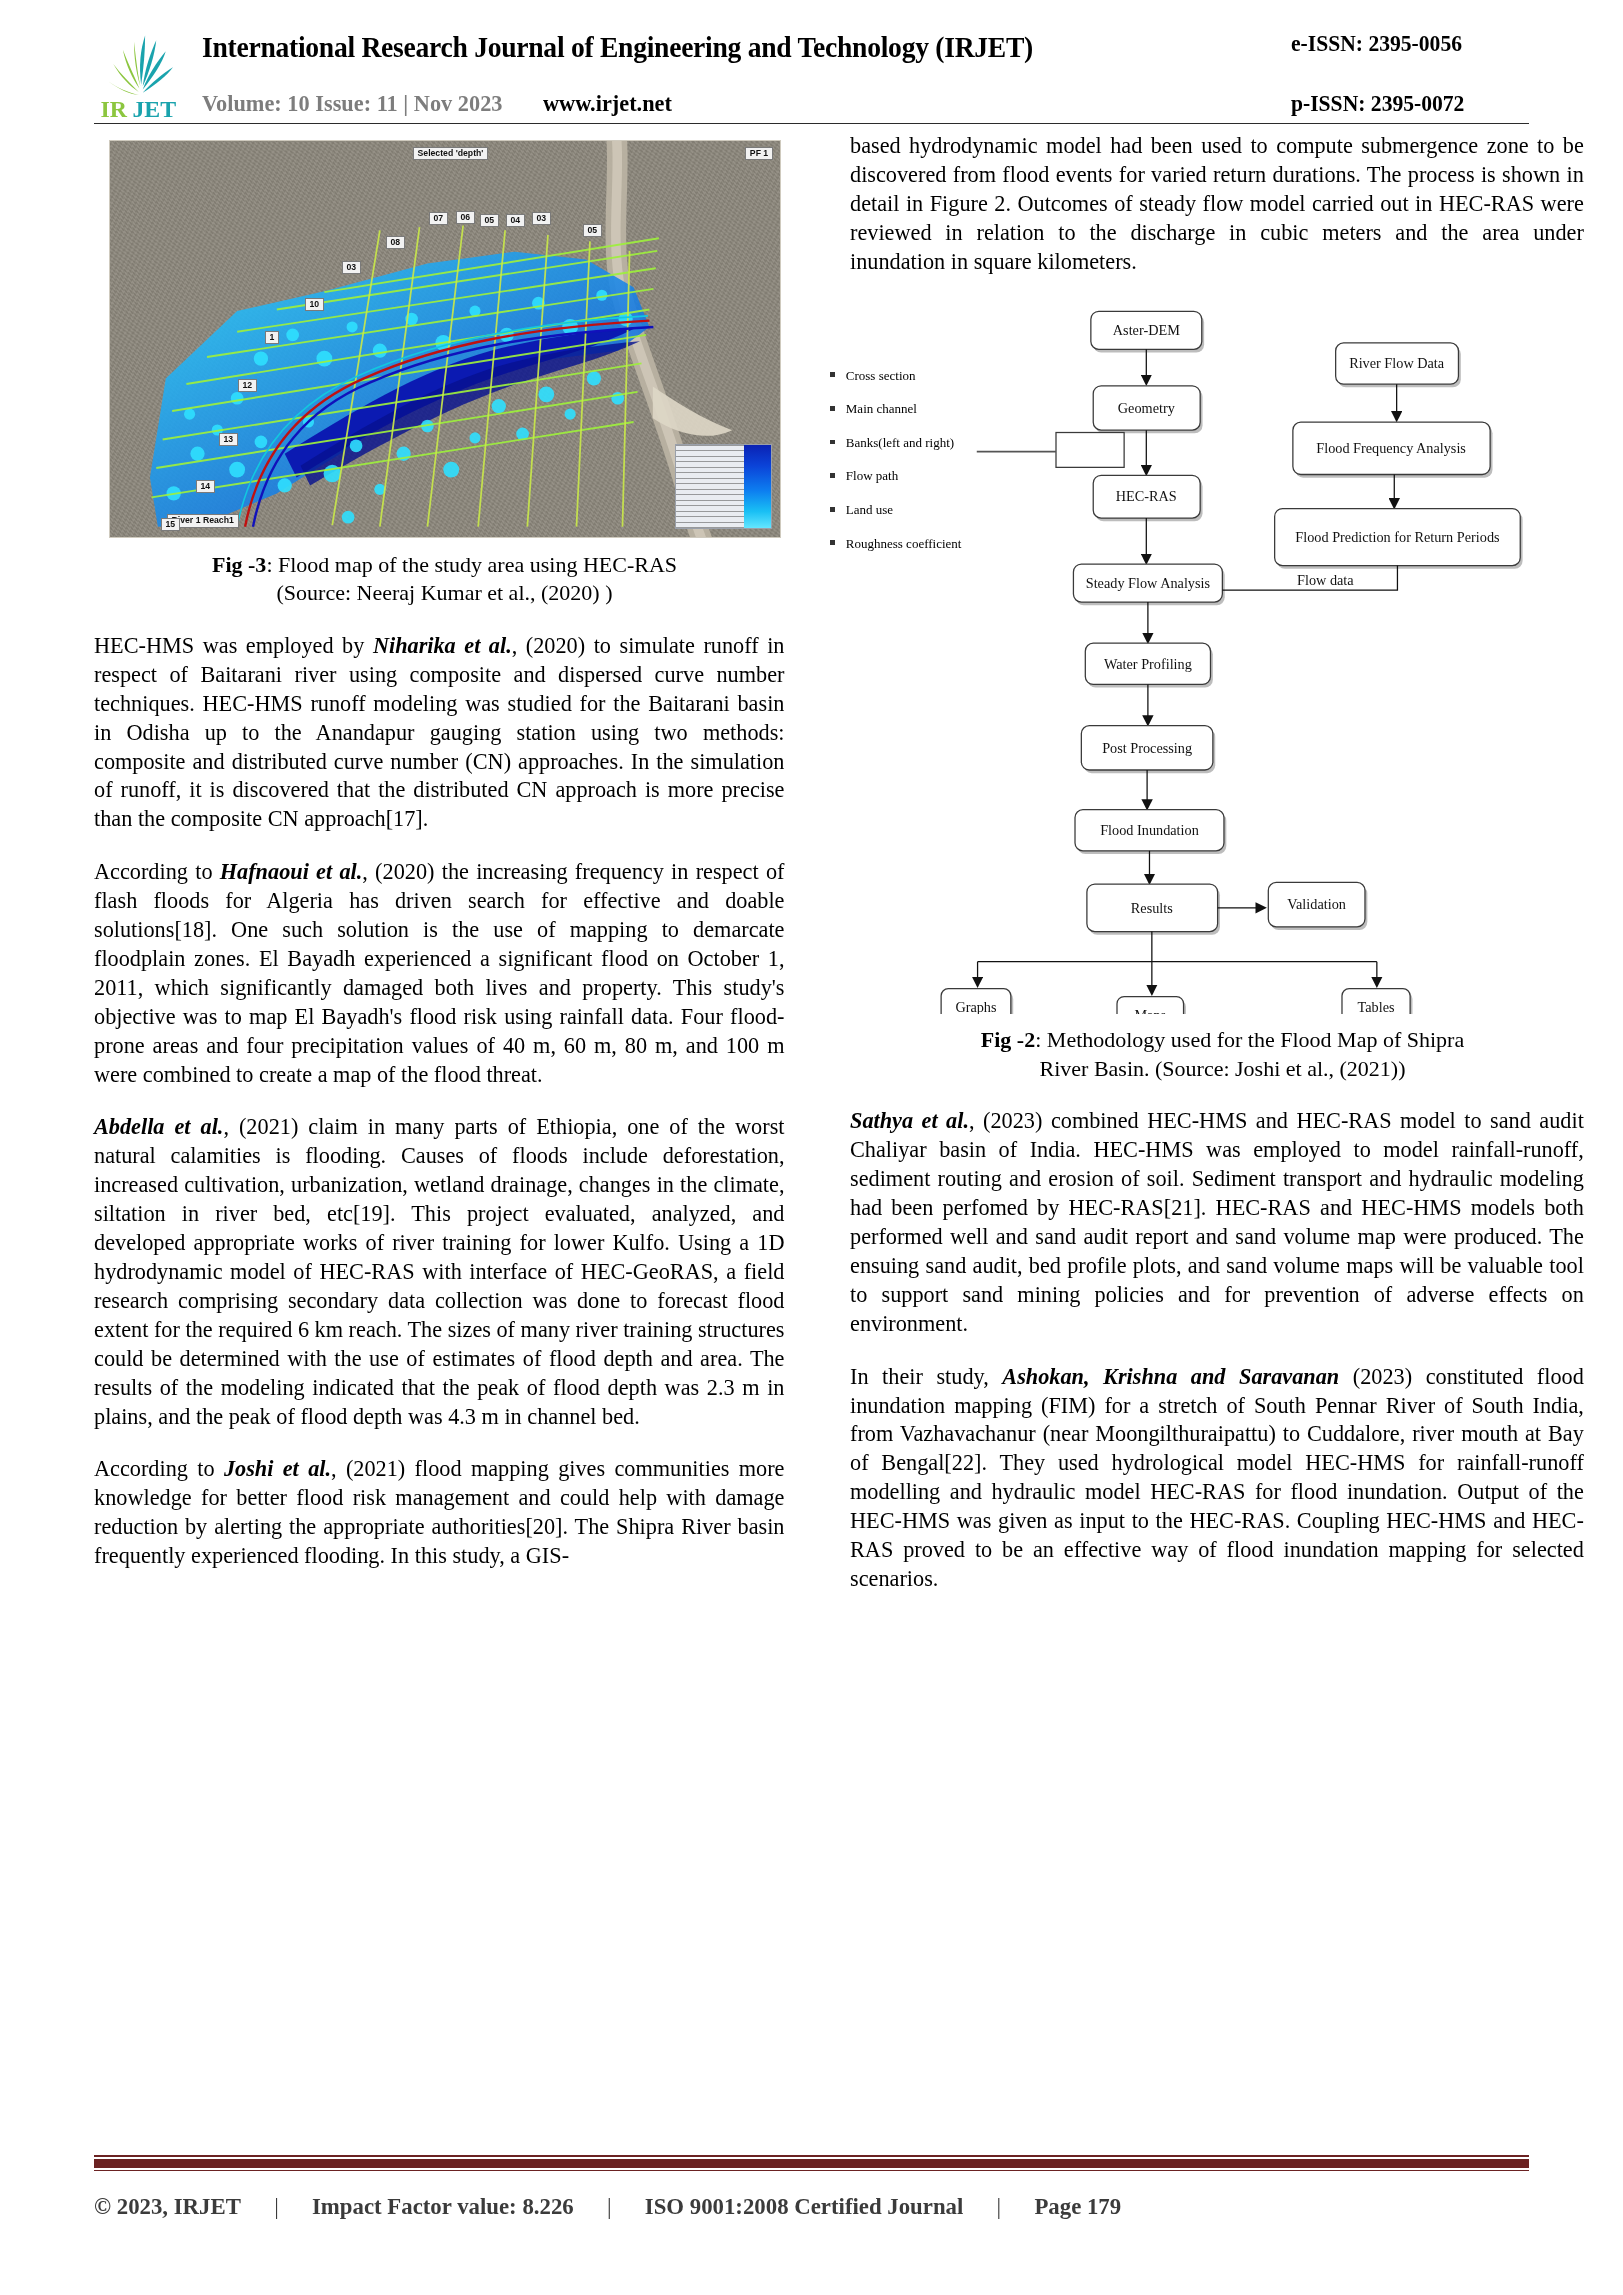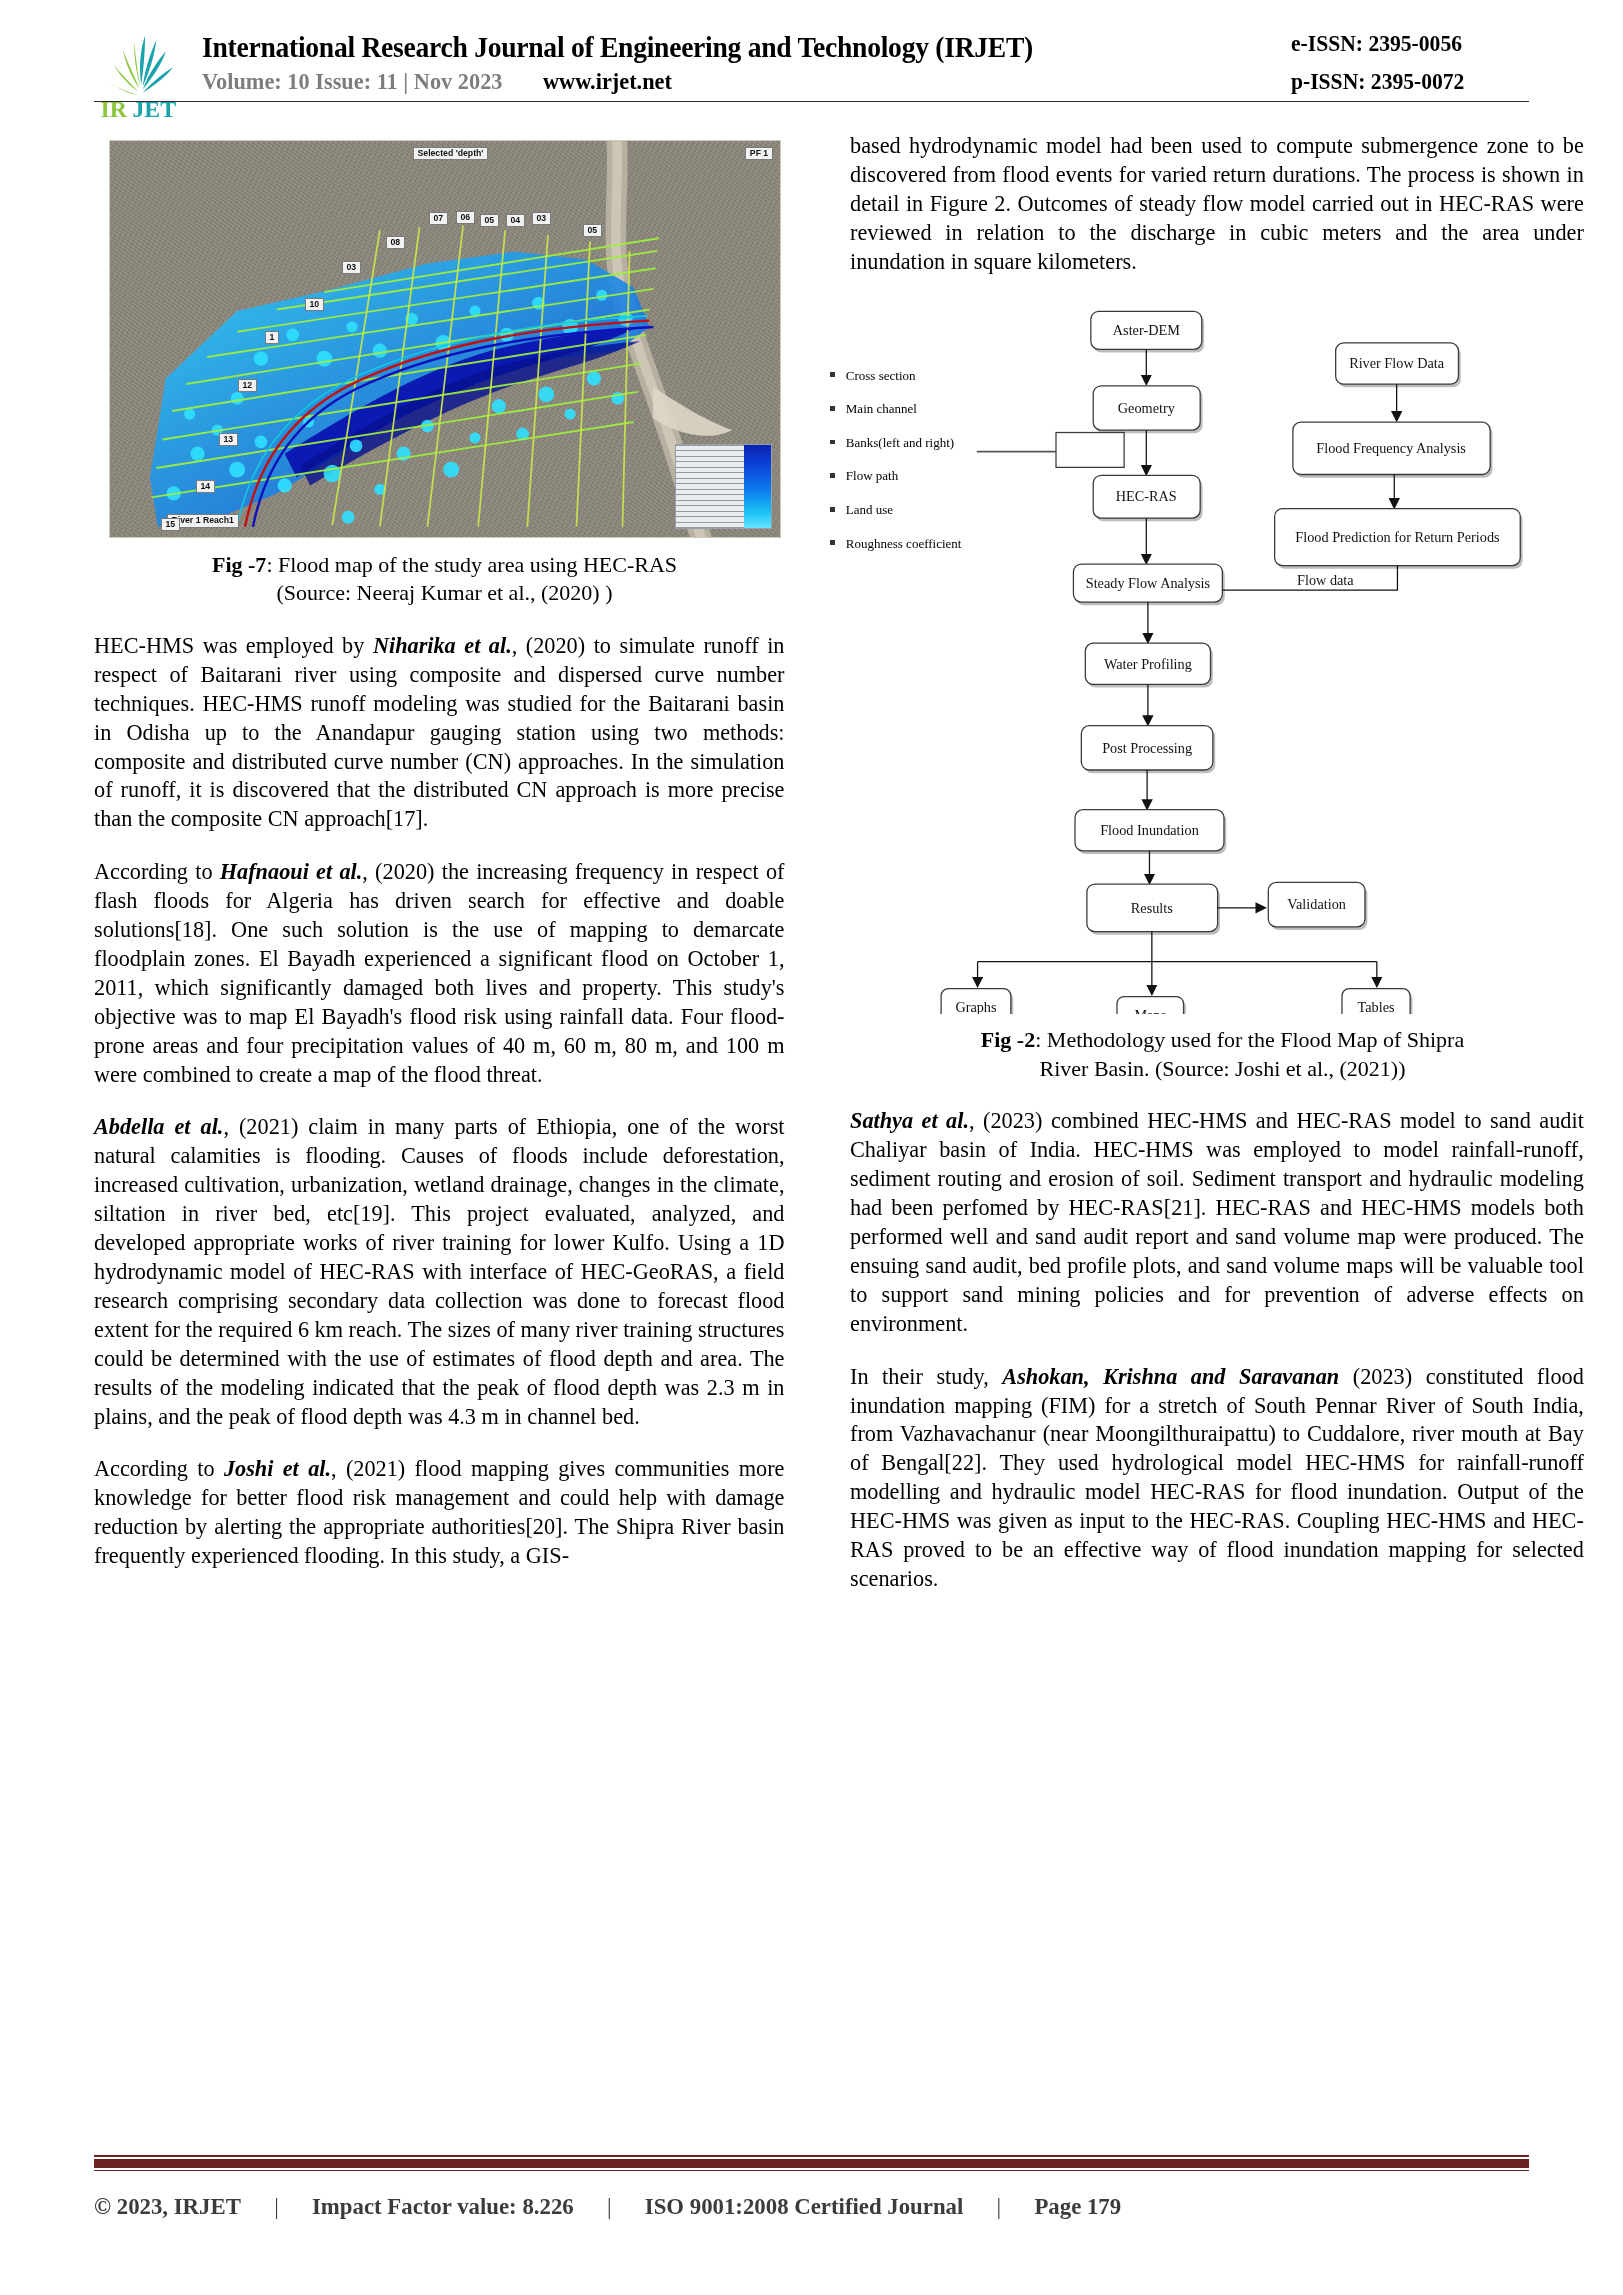--- a/index.html
+++ b/index.html
@@ -36,21 +36,21 @@
     left: 4.8px;
     top: 28.5px;
     width: 97px;
     height: 94px;
   }
   .logo svg { display:block; }
   .hdr-grid {
     margin-left: 108px;
     display: grid;
     grid-template-columns: 1fr 238px;
-    row-gap: 4px;
+    row-gap: 26px;
   }
   .hdr-title {
     font-family: "Liberation Serif", serif;
     font-weight: bold;
     font-size: 30px;
     letter-spacing: -0.3px;
     white-space: nowrap;
     transform: scaleX(0.92);
     transform-origin: left center;
   }
@@ -415,21 +415,21 @@
         <div class="fig1-label" style="left:86px; top:339px;">14</div>
         <div class="fig1-label" style="left:51px;  top:377px;text-align:center;">15</div>
 
         <div class="legendbox">
           <div class="ticks"></div>
           <div class="ramp"></div>
         </div>
       </div>
 
       <div class="figcap">
-        <b>Fig -7</b><span>: Flood map of the study area using HEC-RAS</span><br>
+        <b>Fig -3</b><span>: Flood map of the study area using HEC-RAS</span><br>
         <span>(Source: Neeraj Kumar et al., (2020) )</span>
       </div>
 
       <p class="body"><span>HEC-HMS was employed by </span><span class="bi">Niharika et al.</span><span>, (2020) to simulate runoff in respect of Baitarani river using composite and dispersed curve number techniques. HEC-HMS runoff modeling was studied for the Baitarani basin in Odisha up to the Anandapur gauging station using two methods: composite and distributed curve number (CN) approaches. In the simulation of runoff, it is discovered that the distributed CN approach is more precise than the composite CN approach[17].</span></p>
 
       <p class="body"><span>According to </span><span class="bi">Hafnaoui et al.</span><span>, (2020) the increasing frequency in respect of flash floods for Algeria has driven search for effective and doable solutions[18]. One such solution is the use of mapping to demarcate floodplain zones. El Bayadh experienced a significant flood on October 1, 2011, which significantly damaged both lives and property. This study's objective was to map El Bayadh's flood risk using rainfall data. Four flood-prone areas and four precipitation values of 40 m, 60 m, 80 m, and 100 m were combined to create a map of the flood threat.</span></p>
 
       <p class="body"><span class="bi">Abdella et al.</span><span>, (2021) claim in many parts of Ethiopia, one of the worst natural calamities is flooding. Causes of floods include deforestation, increased cultivation, urbanization, wetland drainage, changes in the climate, siltation in river bed, etc[19]. This project evaluated, analyzed, and developed appropriate works of river training for lower Kulfo. Using a 1D hydrodynamic model of HEC-RAS with interface of HEC-GeoRAS, a field research comprising secondary data collection was done to forecast flood extent for the required 6 km reach. The sizes of many river training structures could be determined with the use of estimates of flood depth and area. The results of the modeling indicated that the peak of flood depth was 2.3 m in plains, and the peak of flood depth was 4.3 m in  channel bed.</span></p>
 
       <p class="body"><span>According to </span><span class="bi">Joshi et al.</span><span>, (2021) flood mapping gives communities more knowledge for better flood risk management and could help with damage reduction by alerting the appropriate authorities[20]. The Shipra River basin frequently experienced flooding. In this study, a GIS-</span></p>

